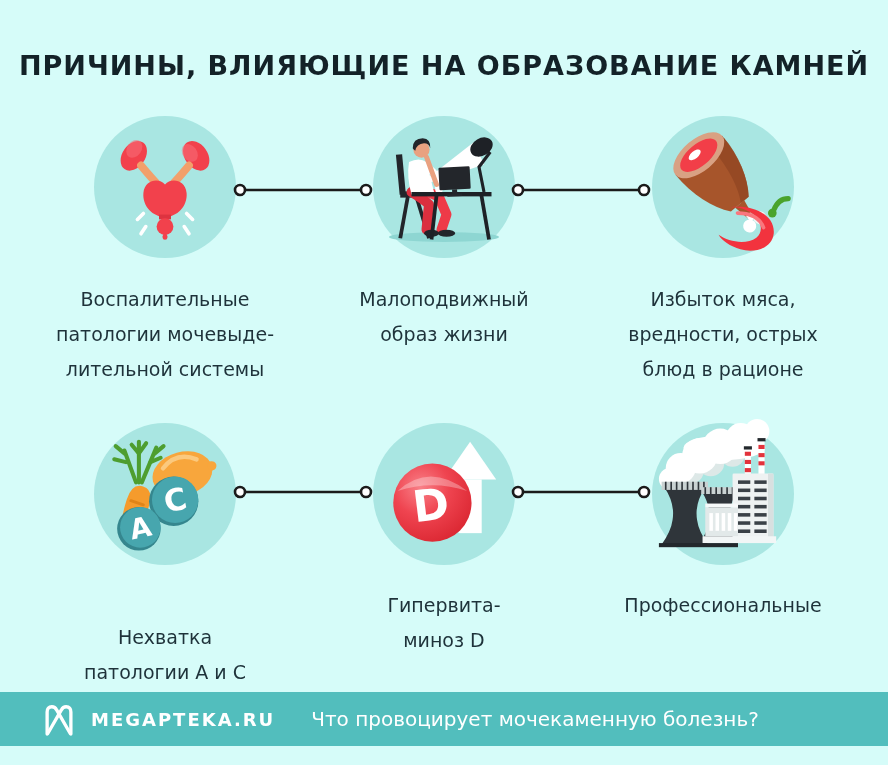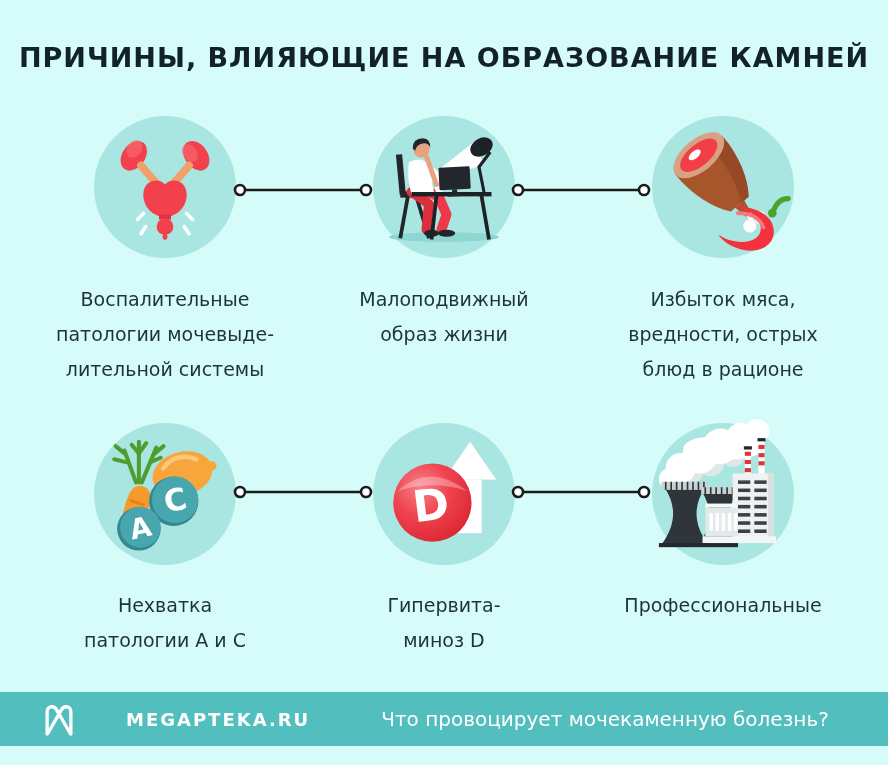--- a/index.html
+++ b/index.html
@@ -1,32 +1,32 @@
 <!DOCTYPE html>
 <html><head>
 <meta charset="utf-8">
 <style>
   html,body{margin:0;padding:0;background:#d6fcf9;}
   .stage{position:relative;width:888px;height:765px;background:#d6fcf9;overflow:hidden;
          font-family:"DejaVu Sans","Liberation Sans",sans-serif;}
-  .title{position:absolute;top:42px;left:0;right:0;margin:0;text-align:center;
+  .title{position:absolute;top:42px;left:0;right:0;margin:8px;text-align:center;
          font-size:27px;font-weight:bold;letter-spacing:1px;color:#132228;white-space:nowrap;}
   .cause-circle{position:absolute;width:142px;height:142px;border-radius:50%;background:#a9e6e2;}
   .cause-circle svg{position:absolute;left:50%;top:50%;transform:translate(-50%,-50%);overflow:visible;}
   .c1{left:94px;top:116px}.c2{left:373px;top:116px}.c3{left:652px;top:116px}
   .c4{left:94px;top:423px}.c5{left:373px;top:423px}.c6{left:652px;top:423px}
   .connector{position:absolute;width:140px;height:16px;}
   .k1{left:233px;top:182px}.k2{left:511px;top:182px}
   .k3{left:233px;top:484px}.k4{left:511px;top:484px}
   .caption{position:absolute;width:300px;text-align:center;font-size:19px;line-height:35px;
            color:#1e323a;}
   .p1{left:15px;top:282px}.p2{left:294px;top:282px}.p3{left:573px;top:282px}
-  .p4{left:15px;top:588px}.p5{left:294px;top:588px}.p6{left:573px;top:588px}
+  .p4{left:15px;top:620px}.p5{left:294px;top:588px}.p6{left:573px;top:588px}
   .footer{position:absolute;left:0;top:692px;width:888px;height:54px;background:#52bebd;
-          display:flex;align-items:center;padding-left:40px;box-sizing:border-box;gap:35px;}
+          display:flex;align-items:center;padding-left:40px;box-sizing:border-box;}
   .brand{margin-left:13px;font-weight:bold;font-size:18px;letter-spacing:2px;color:#ffffff;}
   .question{margin-left:36px;font-weight:normal;font-size:20px;color:#ffffff;}
   .svg-letter{font-family:"DejaVu Sans","Liberation Sans",sans-serif;font-weight:bold;fill:#ffffff;}
 </style>
 </head>
 <body>
 
 <div class="stage">
 
   <h1 class="title">ПРИЧИНЫ, ВЛИЯЮЩИЕ НА ОБРАЗОВАНИЕ КАМНЕЙ</h1>

